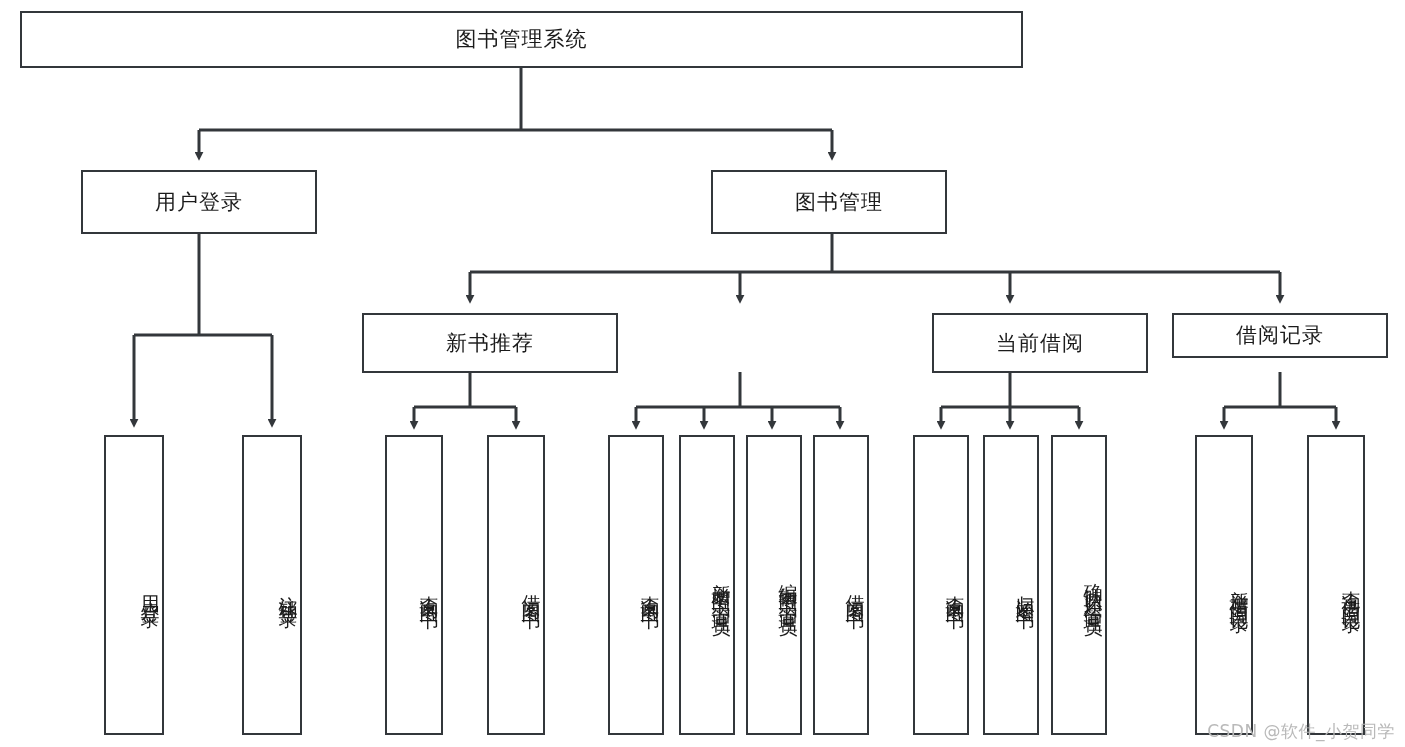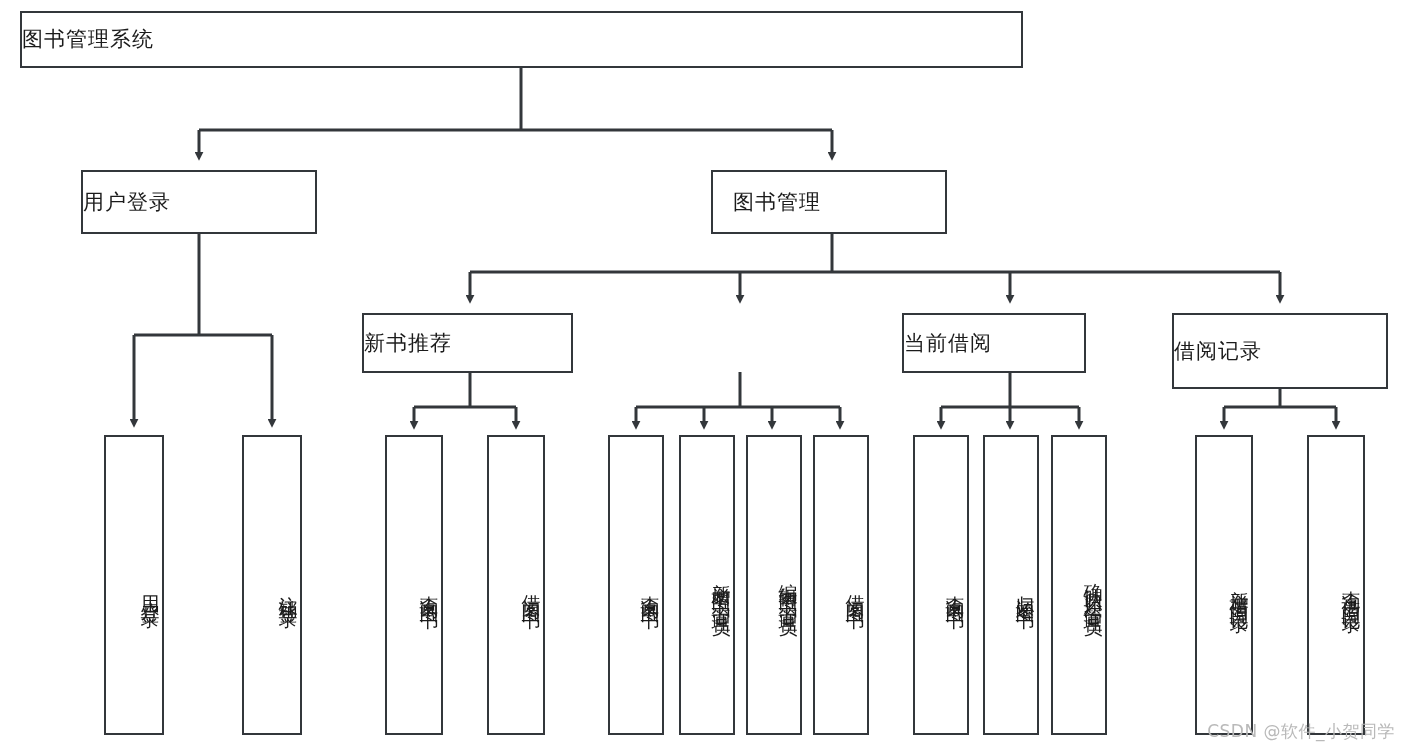--- a/index.html
+++ b/index.html
@@ -26,20 +26,21 @@
     height: 747px;
     pointer-events: none;
   }
   .node {
     position: absolute;
     box-sizing: border-box;
     background: #ffffff;
     border: 2px solid #33373b;
     display: flex;
     align-items: center;
+    justify-content: center;
     color: #1b1b1b;
     line-height: 1.18;
   }
   .node.horiz {
     font-size: 21px;
     letter-spacing: 1px;
     white-space: nowrap;
   }
   .node.vert {
     writing-mode: vertical-rl;
@@ -126,30 +127,30 @@
   </div>
 
   <div class="node horiz" style="left:81px; top:170px; width:236px; height:64px;">
     <span>用户登录</span>
   </div>
 
   <div class="node horiz" style="left:711px; top:170px; width:236px; height:64px;padding-left:20px;">
     <span>图书管理</span>
   </div>
 
-  <div class="node horiz" style="left:362px; top:313px; width:211px; height:60px;">
+  <div class="node horiz" style="left:362px; top:313px; width:256px; height:60px;">
     <span>新书推荐</span>
   </div>
 
 
-  <div class="node horiz" style="left:902px; top:313px; width:184px; height:60px;">
+  <div class="node horiz" style="left:932px; top:313px; width:216px; height:60px;">
     <span>当前借阅</span>
   </div>
 
-  <div class="node horiz" style="left:1172px; top:313px; width:216px; height:76px;">
+  <div class="node horiz" style="left:1172px; top:313px; width:216px; height:45px;">
     <span>借阅记录</span>
   </div>
 
   <div class="node vert" style="left:104px; top:435px; width:60px; height:300px;">
     <span class="vtext">用户登录</span>
   </div>
   <div class="node vert" style="left:242px; top:435px; width:60px; height:300px;">
     <span class="vtext">注销登录</span>
   </div>
 

